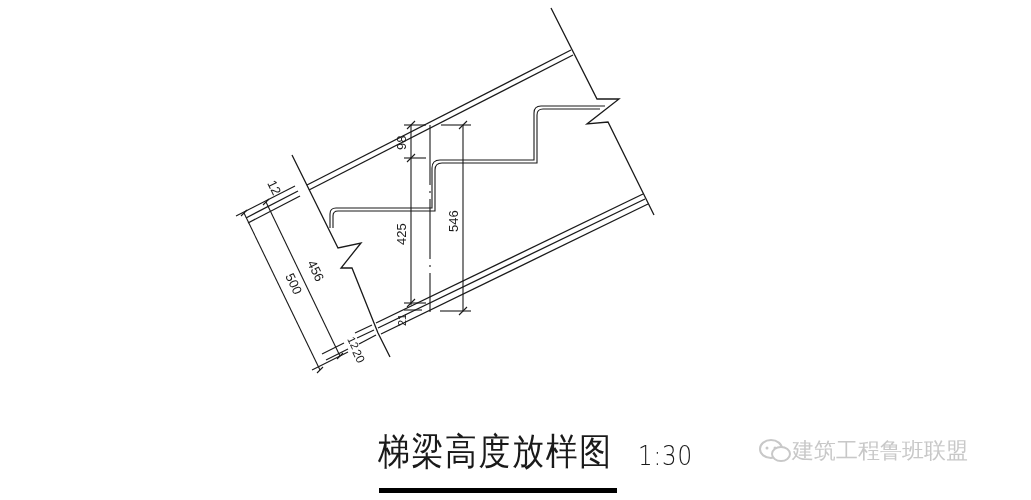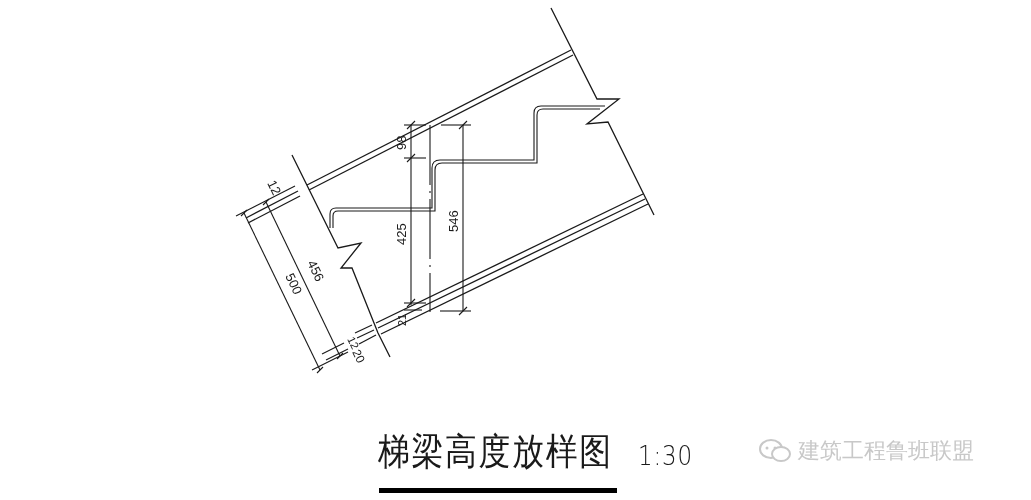--- a/index.html
+++ b/index.html
@@ -13,21 +13,21 @@
       font-family: "DejaVu Sans", sans-serif; font-size: 37px; font-weight: 200;
       color: #1a1a1a; letter-spacing: 2px; transform: scaleX(0.86); transform-origin: left top;
     }
     .scale {
       position: absolute; left: 638px; top: 440px;
       font-family: "DejaVu Sans", sans-serif; font-size: 27px; font-weight: 200; color: #1a1a1a;
       letter-spacing: 1px; transform: scaleX(0.85); transform-origin: left top;
     }
     .underline { position: absolute; left: 379px; top: 488px; width: 238px; height: 5px; background: #000; }
     .watermark {
-      position: absolute; left: 758px; top: 436px; display: flex; align-items: center; gap: 6px;
+      position: absolute; left: 758px; top: 436px; display: flex; align-items: center; 
       color: #c8c8c8; font-family: "DejaVu Sans", sans-serif; font-size: 22px;
     }
     .wm-icon { width: 34px; height: 26px; }
   </style>
 </head>
 <body>
 
 <svg id="canvas" viewBox="0 0 1031 500" xmlns="http://www.w3.org/2000/svg">
 
   <g>

